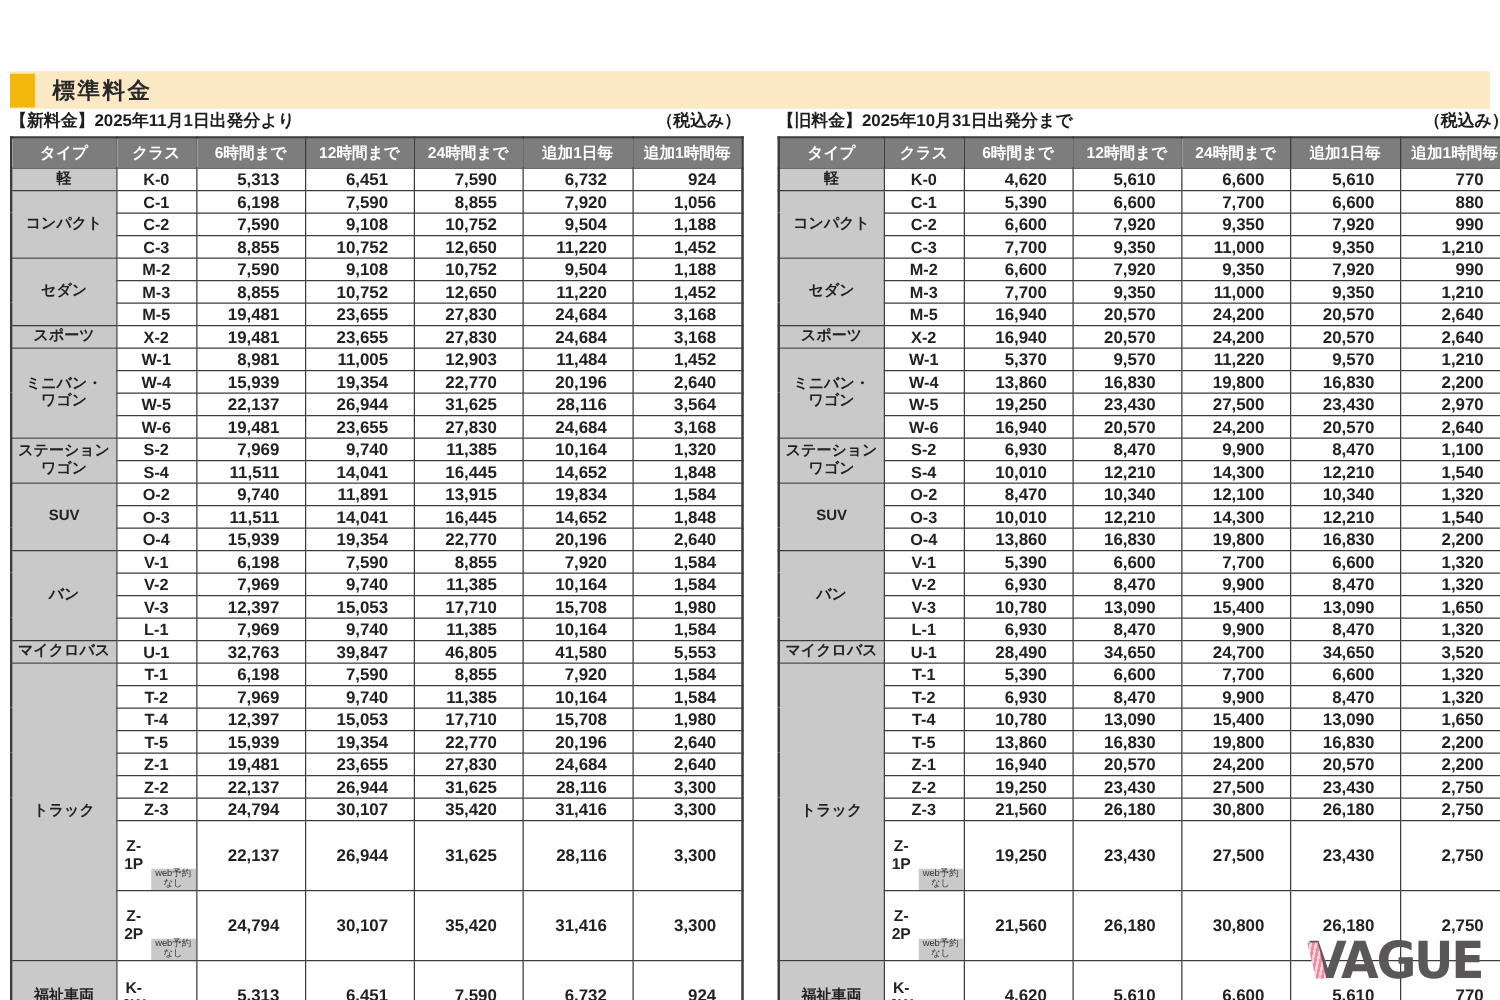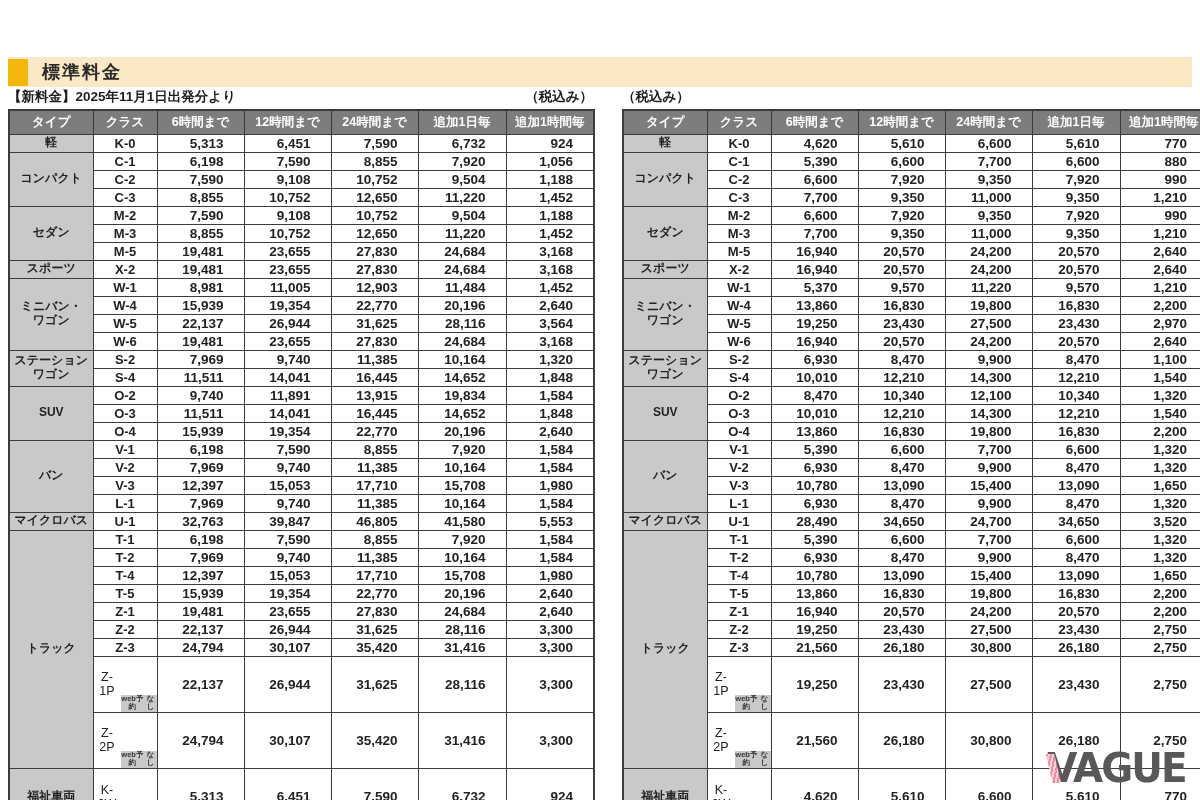--- a/index.html
+++ b/index.html
@@ -25,24 +25,24 @@
   th,td{border:1px solid var(--border);height:18px;padding:0;overflow:hidden;}
   thead th{background:var(--header-bg);color:#fff;font-size:12.5px;font-weight:bold;
     text-align:center;height:24px;letter-spacing:0;}
   td.type{background:var(--type-bg);color:#222;font-size:12px;font-weight:600;
     text-align:center;white-space:pre-line;line-height:1.15;}
   td.cls{font-size:13px;font-weight:600;color:#222;text-align:center;}
   td.val{font-size:13.5px;font-weight:600;color:#222;text-align:right;padding-right:20px;
     font-family:"Liberation Sans",sans-serif;}
   .clswrap{display:flex;height:100%;align-items:stretch;}
   .clswrap .clstext{flex:1;display:flex;align-items:center;justify-content:center;
-    font-size:12.5px;font-weight:400;}
-  .web-badge{flex:0 0 36px;background:var(--type-bg);display:flex;flex-direction:row;
+    font-size:12.5px;font-weight:700;}
+  .web-badge{flex:0 0 36px;background:var(--type-bg);display:flex;flex-direction:column;
     align-items:center;justify-content:center;font-size:7.5px;line-height:1.15;
-    color:#333;font-weight:bold;margin-top:38px;}
+    color:#333;font-weight:normal;margin-top:38px;}
 
   .logo{position:absolute;right:14px;bottom:8px;color:var(--logo-color);
     font-family:"DejaVu Sans","Liberation Sans",sans-serif;font-weight:bold;
     font-size:41px;letter-spacing:-2px;transform:scaleX(.95);transform-origin:right;}
   .logo-accent{position:absolute;left:2px;top:10px;width:9px;height:29px;
     transform:skewX(14deg);
     background:repeating-linear-gradient(115deg,#ee8da1 0 2px,#f8d2db 2px 4px);}
 </style>
 </head>
 <body>
@@ -374,20 +374,21 @@
               <td class="val">7,590</td>
               <td class="val">6,732</td>
               <td class="val">924</td>
             </tr>
           </tbody>
         </table>
     </section>
 
     <section class="tbl-section">
       <div class="caption-row">
+        <span>【旧料金】2025年10月31日出発分まで</span>
         <span>（税込み）</span>
       </div>
       <table>
           <colgroup>
             <col style="width: 84px;">
             <col style="width: 64px;">
             <col style="width: 87px;">
             <col style="width: 87px;">
             <col style="width: 87px;">
             <col style="width: 88px;">

